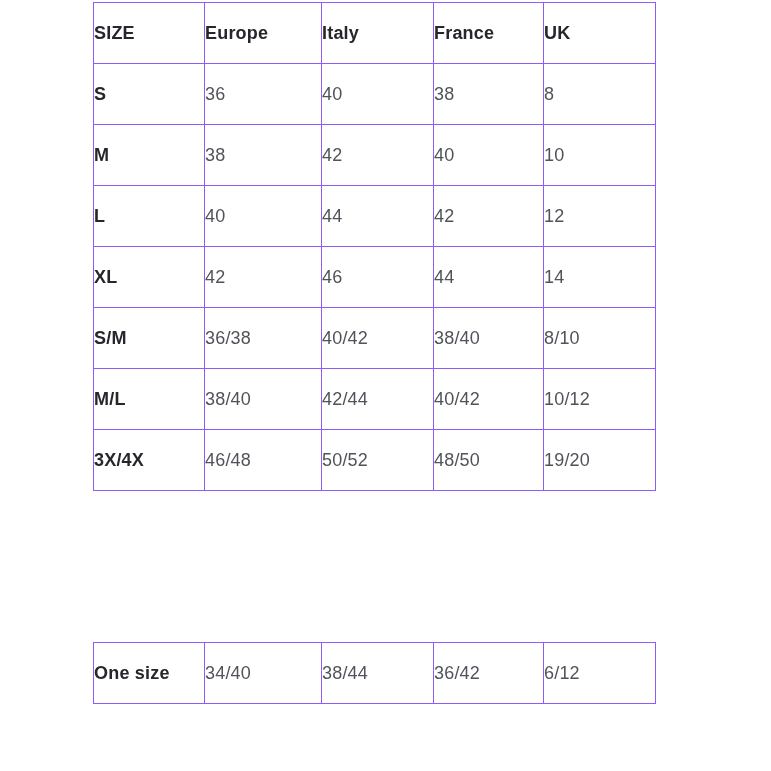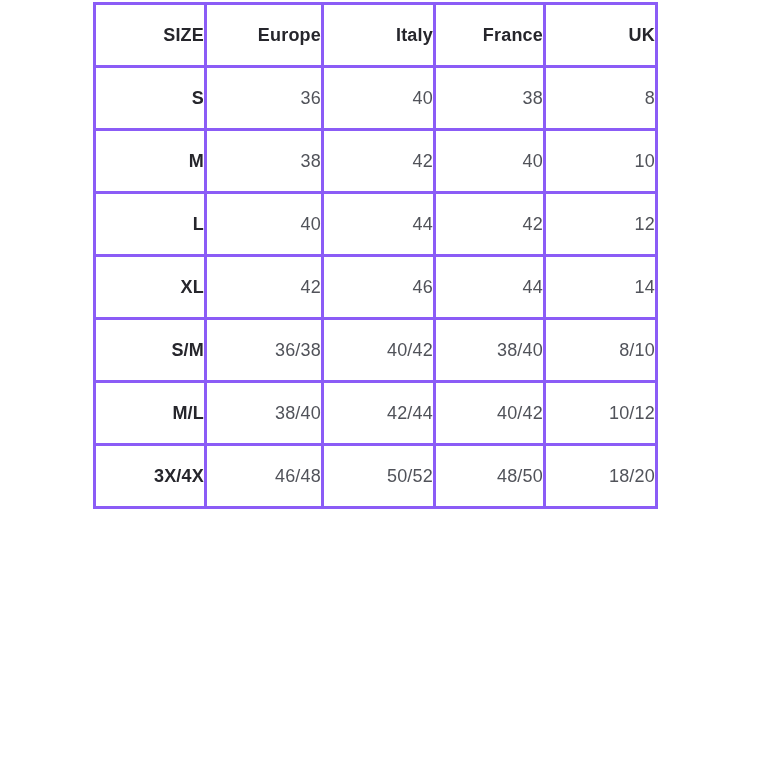--- a/index.html
+++ b/index.html
@@ -25,23 +25,23 @@
     background: #ffffff;
   }
   #main-table { top: 2px; }
   #special-table { top: 642px; }
   .size-table col.c0 { width: 111px; }
   .size-table col.c1 { width: 117px; }
   .size-table col.c2 { width: 112px; }
   .size-table col.c3 { width: 110px; }
   .size-table col.c4 { width: 112px; }
   .size-table th, .size-table td {
-    border: 3px solid #8b5cf6;
+    border: 1px solid #8b5cf6;
     height: 60px;
-    text-align: right;
+    text-align: left;
     vertical-align: middle;
     font-size: 18px;
     padding: 0;
     letter-spacing: 0.2px;
   }
   .size-table th {
     font-weight: 700;
     color: #26262c;
   }
   .size-table td {
@@ -116,30 +116,37 @@
         <td>38/40</td>
         <td>42/44</td>
         <td>40/42</td>
         <td>10/12</td>
       </tr>
       <tr>
         <td class="row-label">3X/4X</td>
         <td>46/48</td>
         <td>50/52</td>
         <td>48/50</td>
-        <td>18/20</td>
+        <td>19/20</td>
       </tr>
     </tbody>
   </table>
 
   <table class="size-table" id="special-table">
     <colgroup>
       <col class="c0">
         <col class="c1">
         <col class="c2">
         <col class="c3">
         <col class="c4">
     </colgroup>
     <tbody>
+      <tr>
+        <td class="row-label">One size</td>
+        <td>34/40</td>
+        <td>38/44</td>
+        <td>36/42</td>
+        <td>6/12</td>
+      </tr>
     </tbody>
   </table>
 
 </div>
 
 </body></html>

